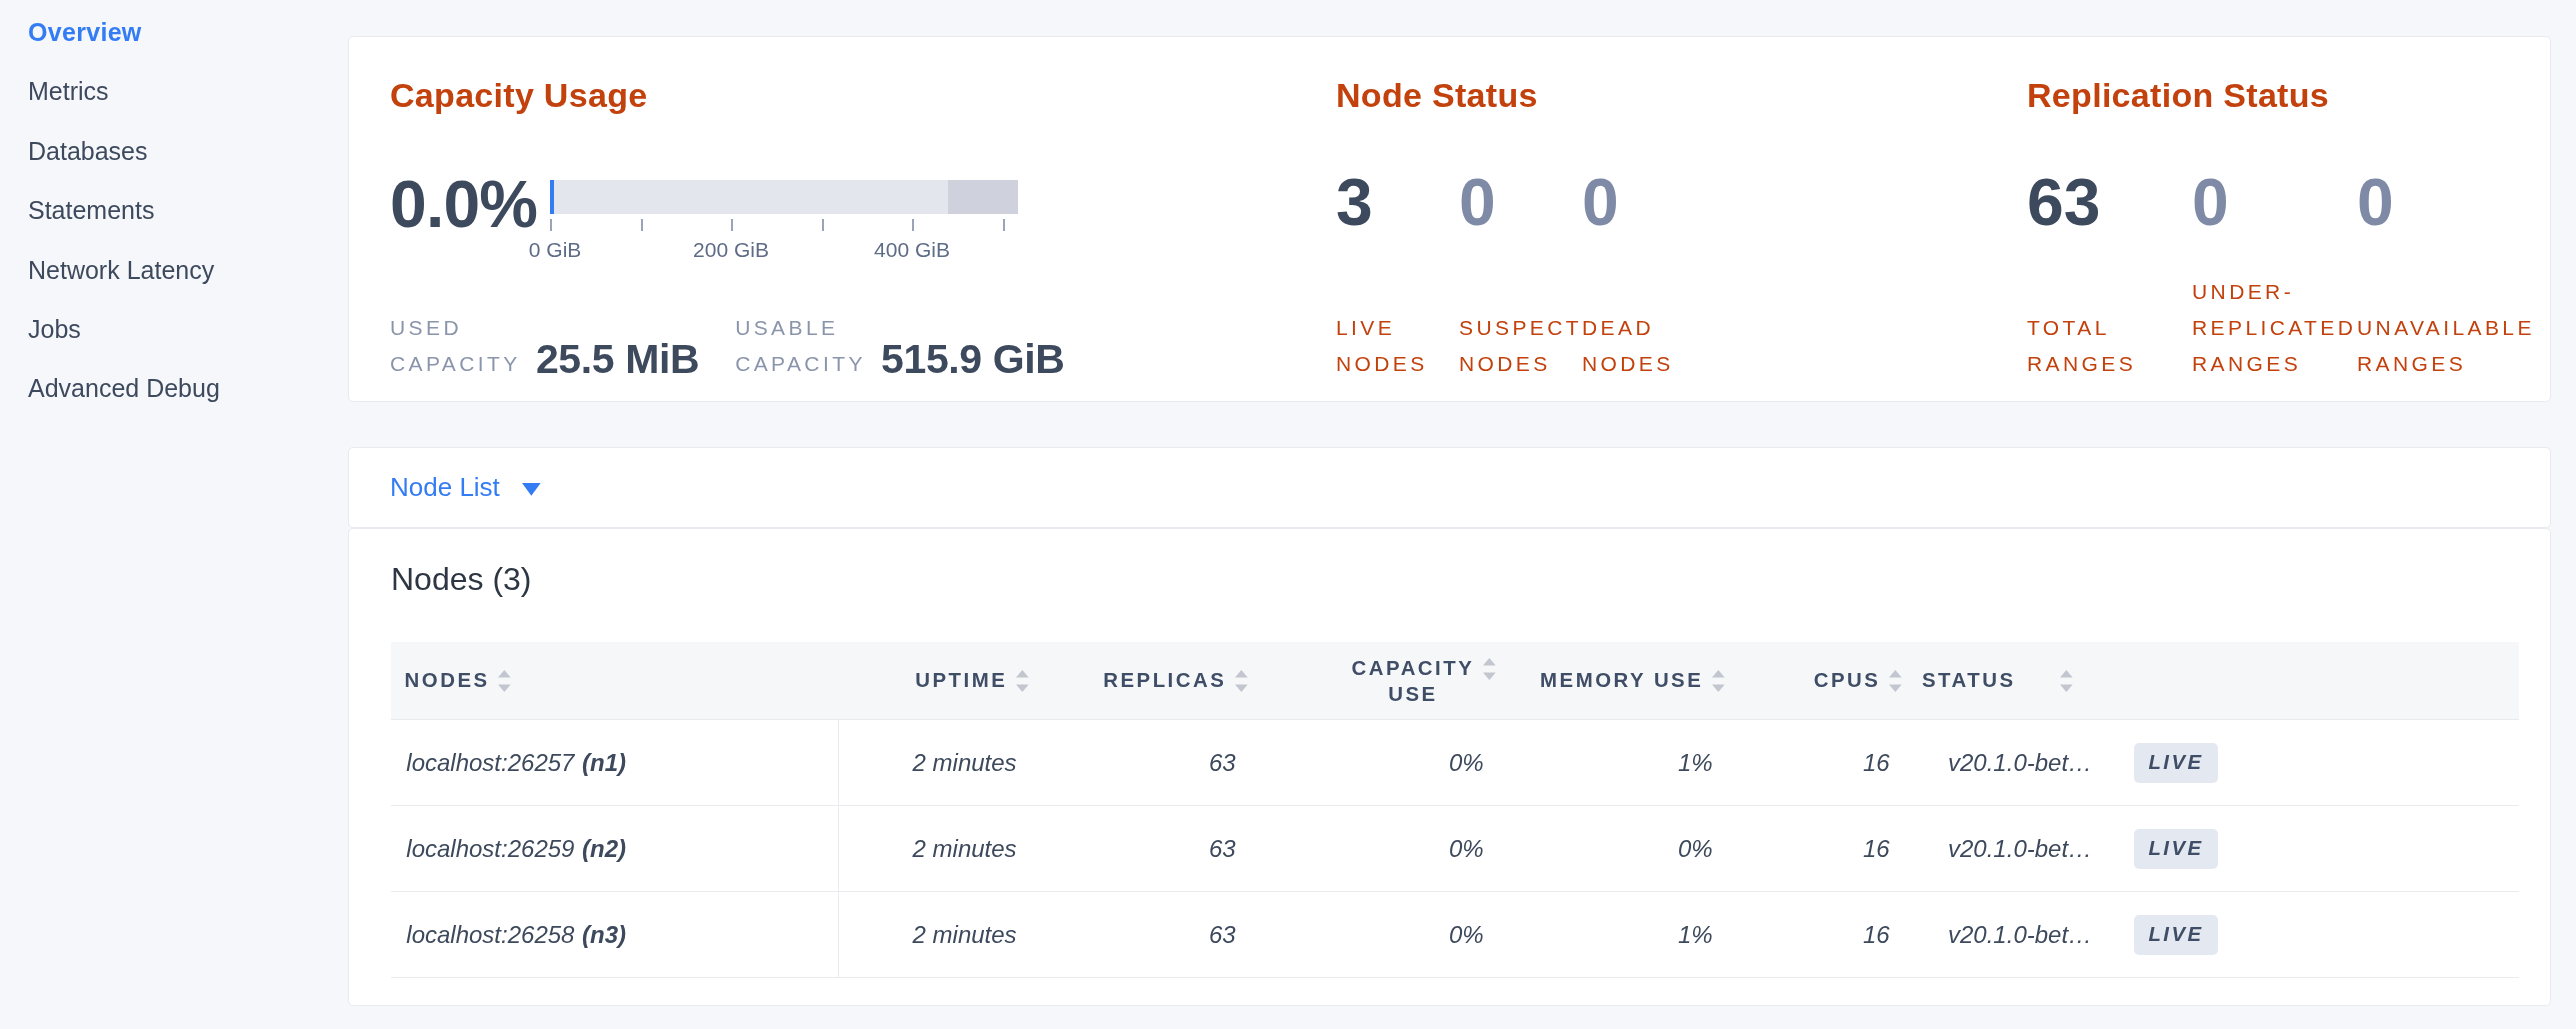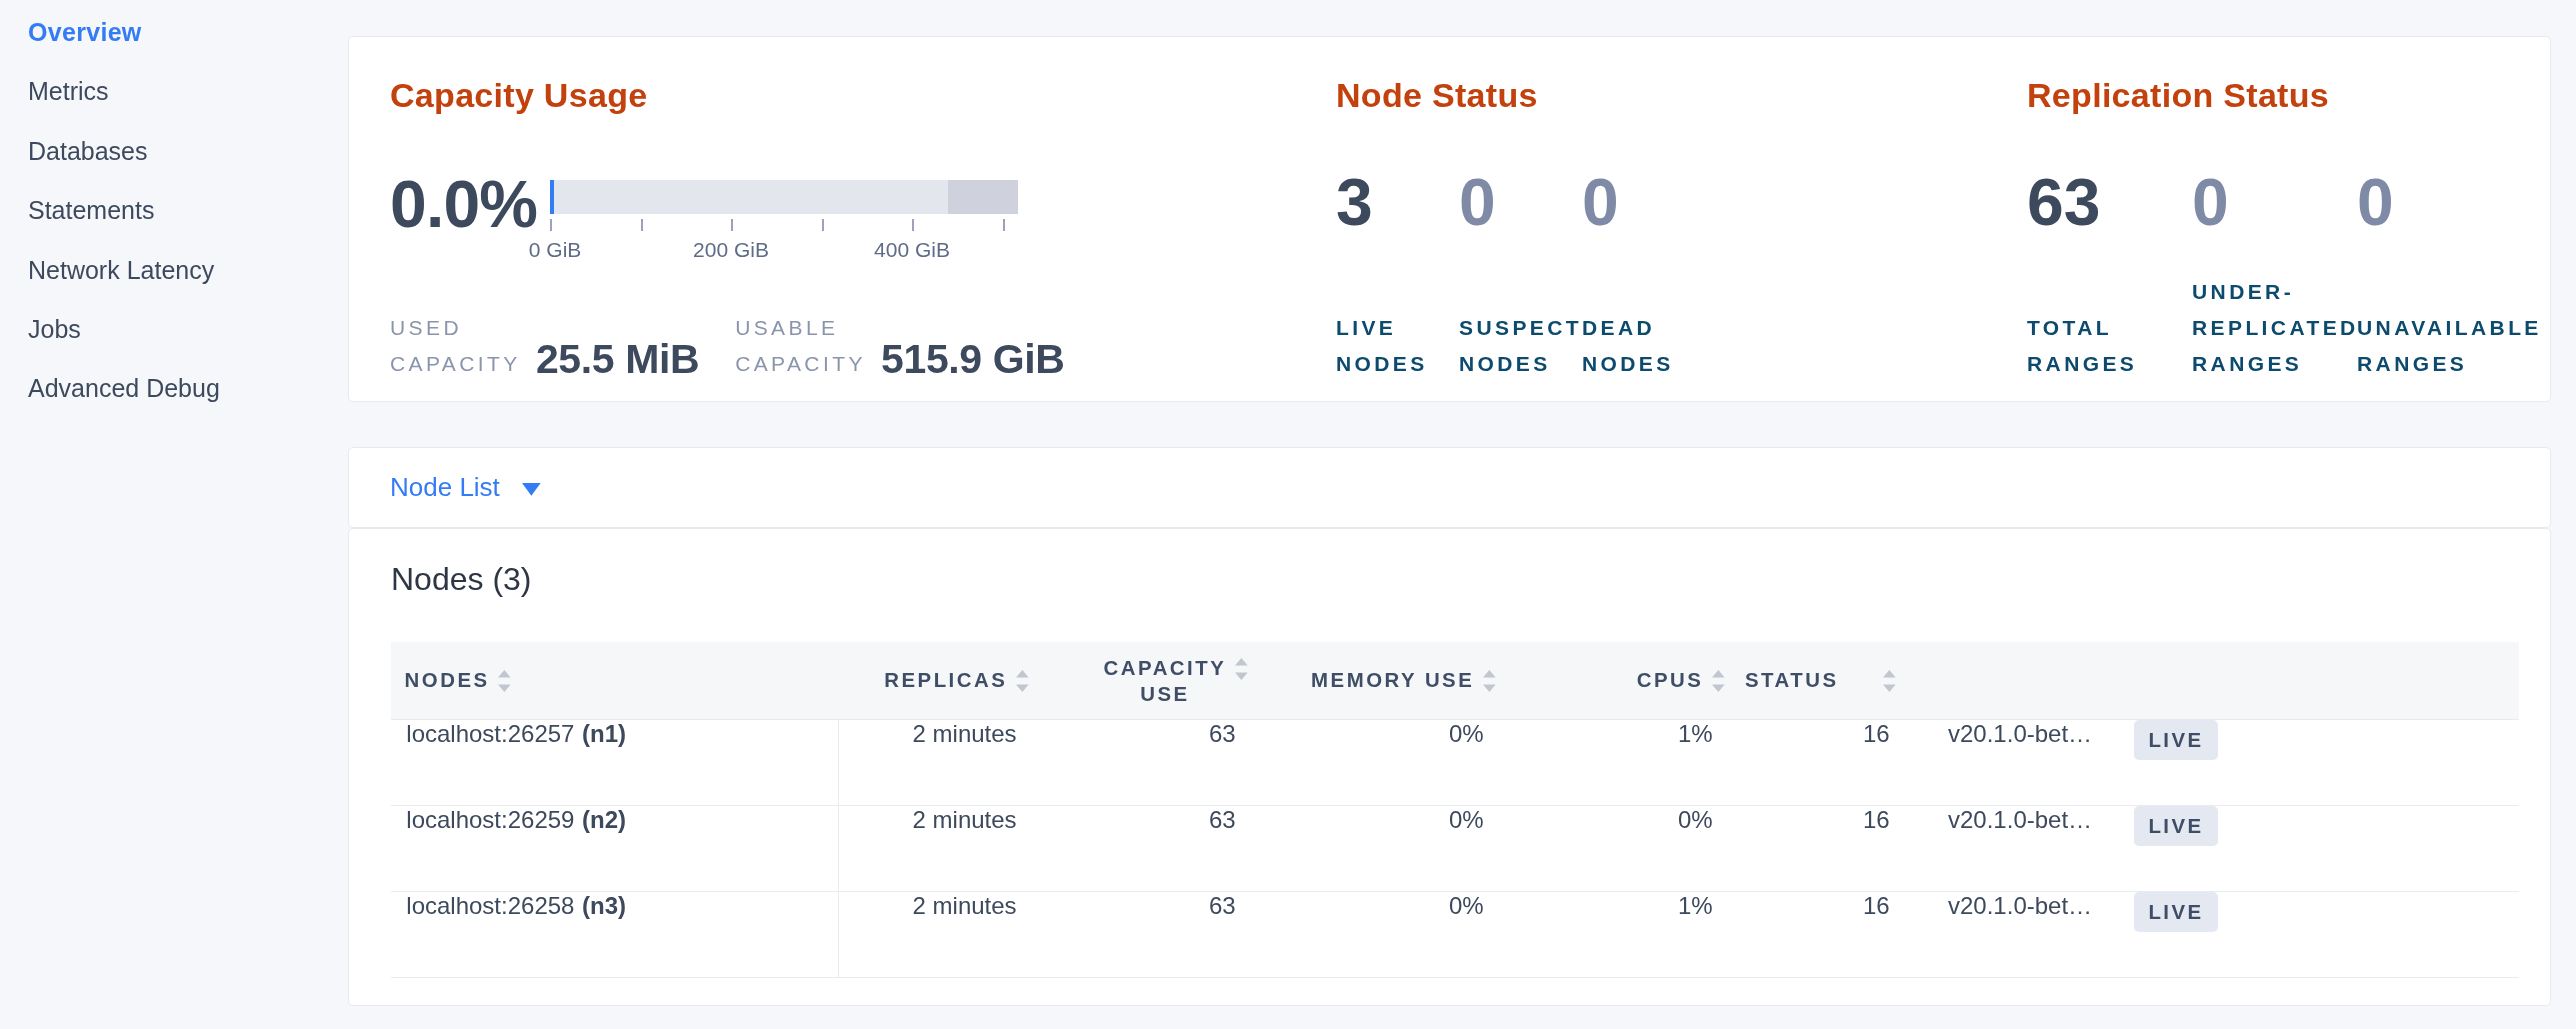--- a/index.html
+++ b/index.html
@@ -66,21 +66,21 @@
     font-size:41px; font-weight:700; color:#3d495c; line-height:46px;
     margin-left:15.3px; margin-right:36px; letter-spacing:-0.4px; white-space:nowrap;
   }
 
   
   .num-row { position:absolute; left:0; top:127px; display:flex; }
   .num { font-size:66px; font-weight:600; color:#3d495c; }
   .num.muted { color:#7f8ba6; }
   .w145 { width:123px; } .w194 { width:165px; }
   .labels-row { position:absolute; left:0; bottom:18.7px; display:flex; align-items:flex-end; }
-  .col-label { font-size:21px; letter-spacing:3.4px; color:#0c4a6e; line-height:36px; white-space:nowrap;font-weight:bold; }
+  .col-label { font-size:21px; letter-spacing:3.4px; color:#c2410c; line-height:36px; white-space:nowrap; }
 
   
   .nodelist-inner { display:flex; align-items:center; height:100%; padding-left:41px; }
   .nodelist-label { font-size:26px; font-weight:400; color:#337cf4; cursor:pointer; }
   .caret { margin-left:22px; margin-top:3.4px; cursor:pointer; }
 
   
   .table-title { position:absolute; left:42px; top:32px; font-size:32px; font-weight:500; color:#2e3644; }
   .ntable { position:absolute; left:42px; top:113px; width:2128px; }
   .thead, .trow {
@@ -93,21 +93,21 @@
     font-size:20.4px; font-weight:700; letter-spacing:2.5px; color:#3f4e66;
     cursor:pointer; white-space:nowrap;
   }
   .th.r { justify-content:flex-end; padding-right:8.5px; }
   .th.nodes  { padding-left:13.6px; }
   .th.version{ padding-left:38px; }
   .th.status { padding-left:12px;gap:36px; }
   .cap-lines { text-align:center; line-height:26px; }
   .sort { margin-left:8.5px; flex:none; display:block; }
   .trow { height:85px; border-bottom:1.7px solid #e9ebef; background:#fff; }
-  .td { display:flex; align-items:flex-start; font-size:24px; color:#3d495c; white-space:nowrap; }
+  .td { display:flex; align-items:center; font-size:24px; color:#3d495c; white-space:nowrap;font-style:italic; }
   .td.r { justify-content:flex-end; padding-right:20.4px; }
   .td.nodes { padding-left:15.3px; border-right:1.7px solid #e9ebef; }
   .td.version { padding-left:38px; }
   .td.status { padding-left:12px; }
   .addr-id { font-weight:700; margin-left:7.6px; }
   .badge {
     background:#e4e8f1; color:#3f4e66;
     font-size:20.4px; font-weight:700; letter-spacing:2.5px;
     padding:8.5px 14.4px; border-radius:5.1px;
   }
@@ -228,20 +228,27 @@
   <div class="ntable">
     <div class="thead">
       <div class="th nodes">
         <span>NODES</span>
         <svg class="sort" width="12.7" height="22" viewBox="0 0 15 26">
             <path d="M7.5 0 L15 9 H0 Z" fill="#c2c6cf"></path>
             <path d="M7.5 26 L15 17 H0 Z" fill="#c2c6cf"></path>
           </svg>
       </div>
       <div class="th r">
+        <span>UPTIME</span>
+        <svg class="sort" width="12.7" height="22" viewBox="0 0 15 26">
+            <path d="M7.5 0 L15 9 H0 Z" fill="#c2c6cf"></path>
+            <path d="M7.5 26 L15 17 H0 Z" fill="#c2c6cf"></path>
+          </svg>
+      </div>
+      <div class="th r">
         <span>REPLICAS</span>
         <svg class="sort" width="12.7" height="22" viewBox="0 0 15 26">
             <path d="M7.5 0 L15 9 H0 Z" fill="#c2c6cf"></path>
             <path d="M7.5 26 L15 17 H0 Z" fill="#c2c6cf"></path>
           </svg>
       </div>
       <div class="th r">
         <span class="cap-lines">
             <span style="display:block">CAPACITY</span>
             <span style="display:block">USE</span>

